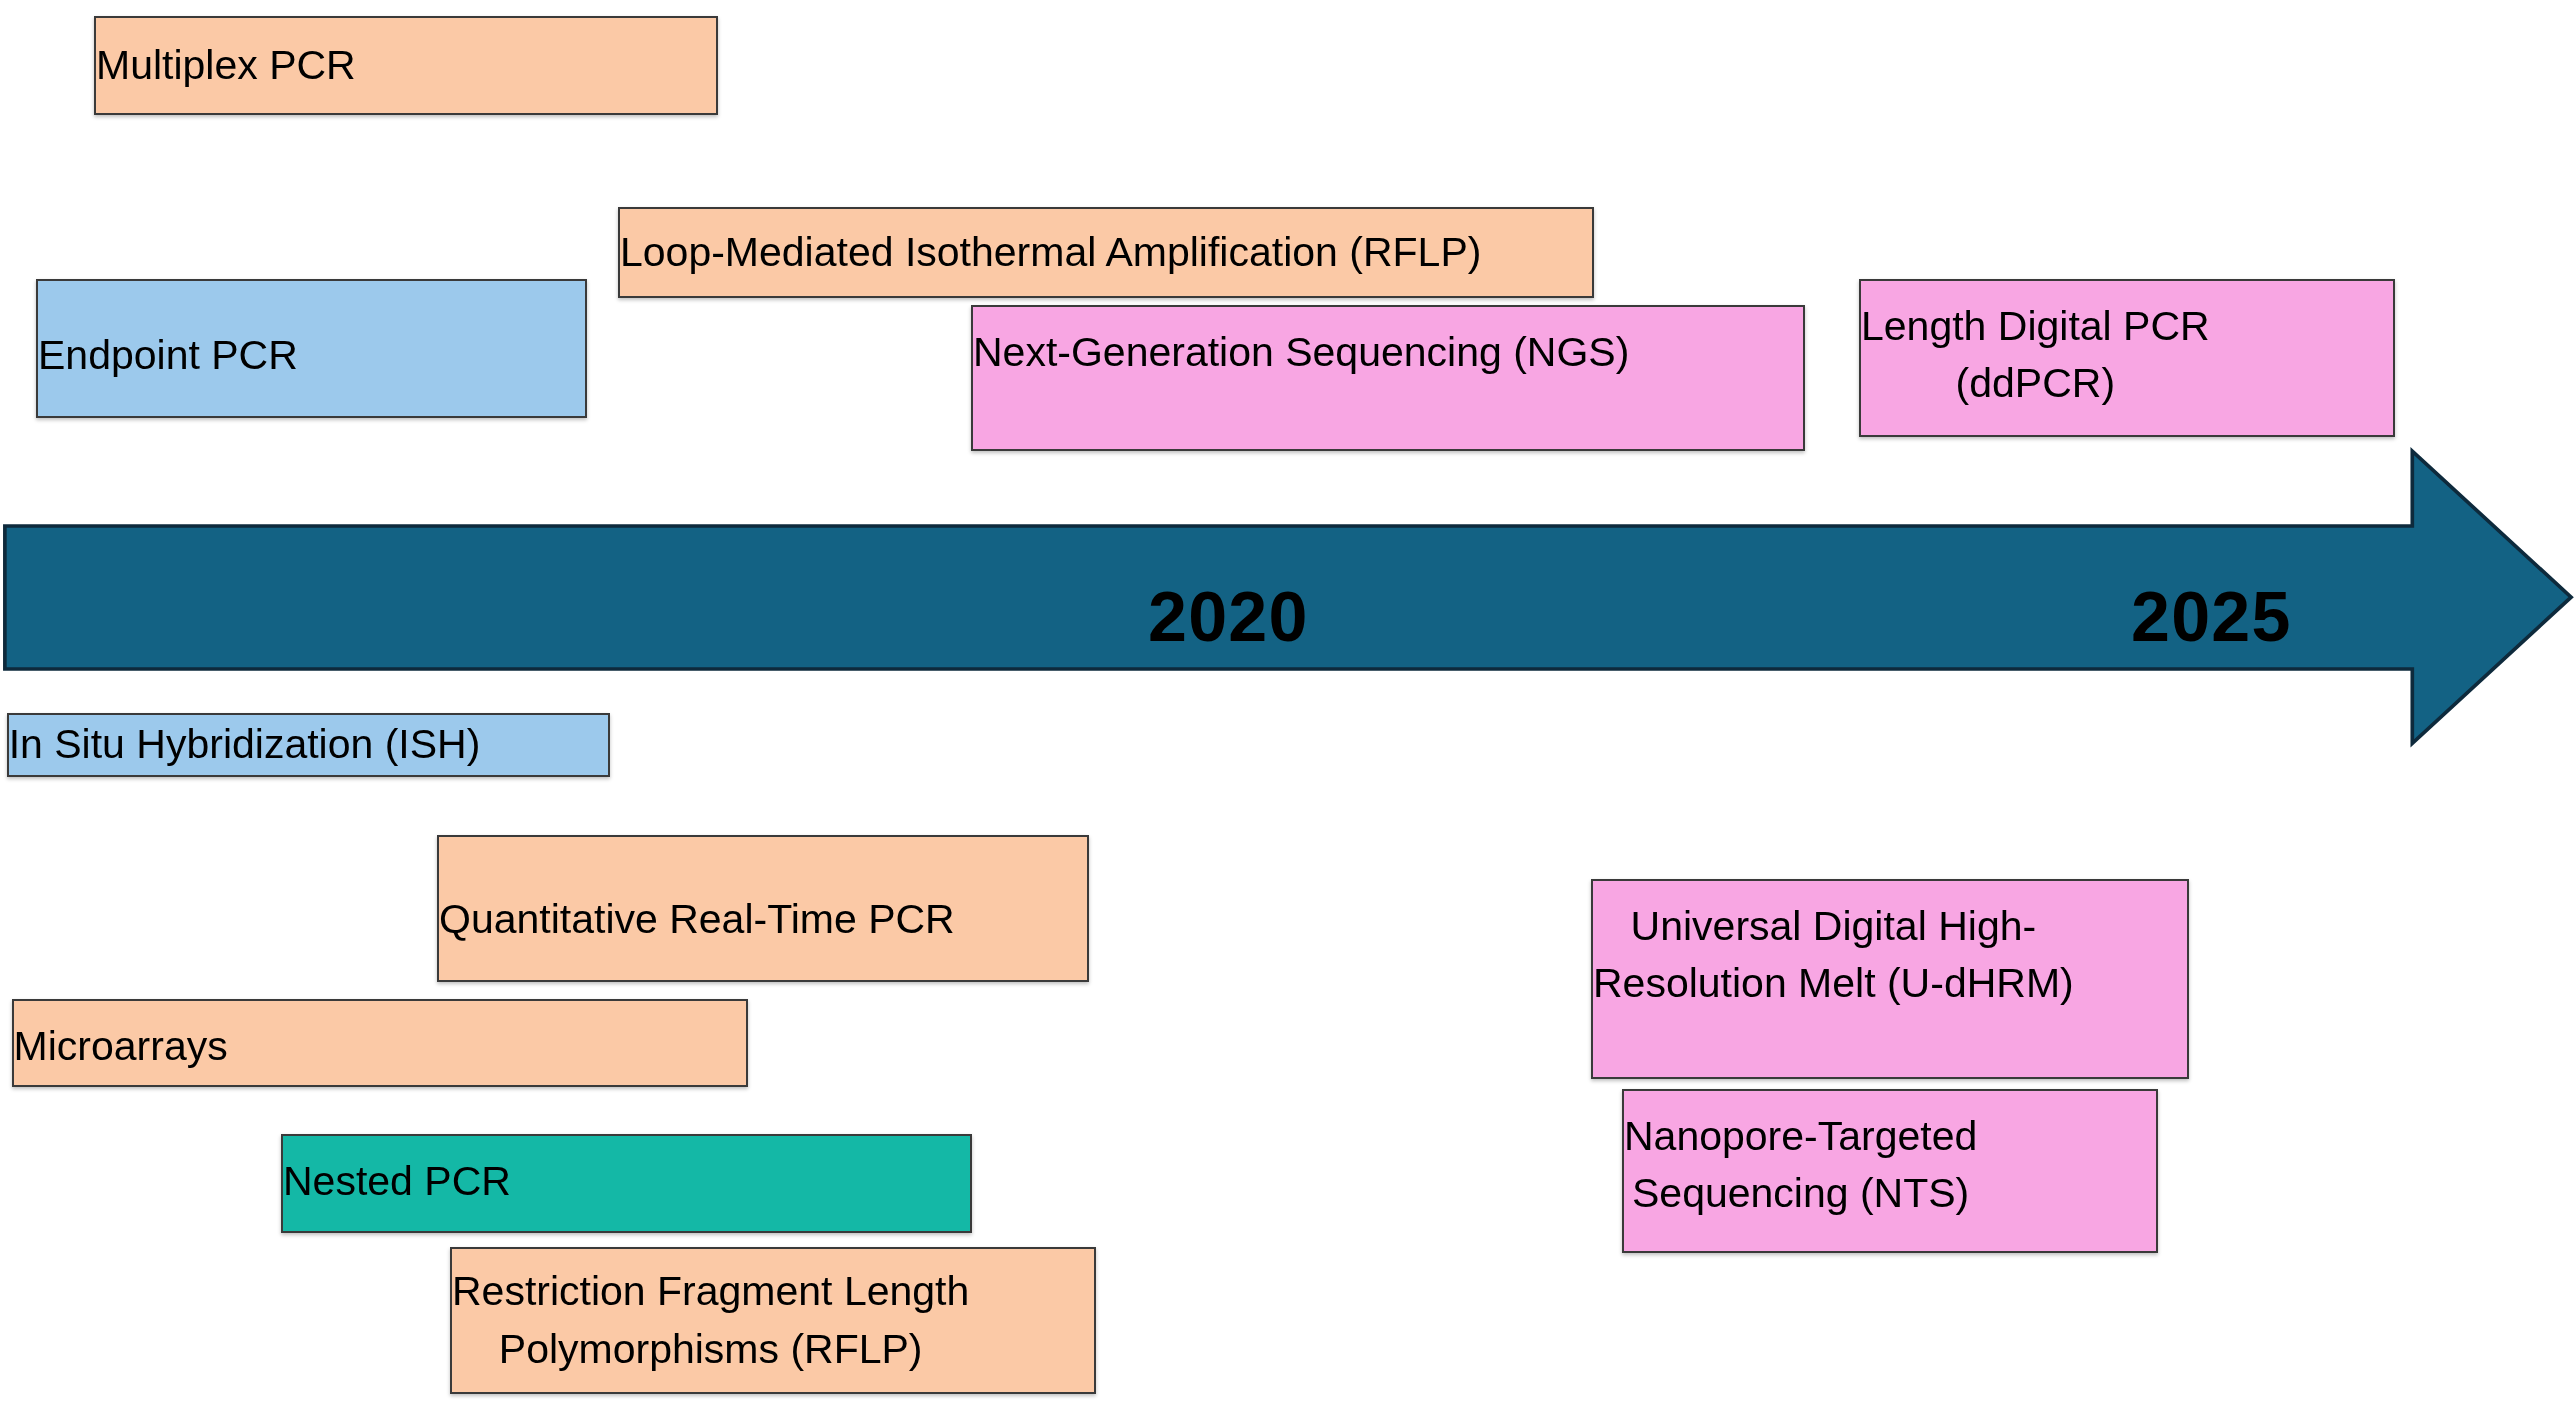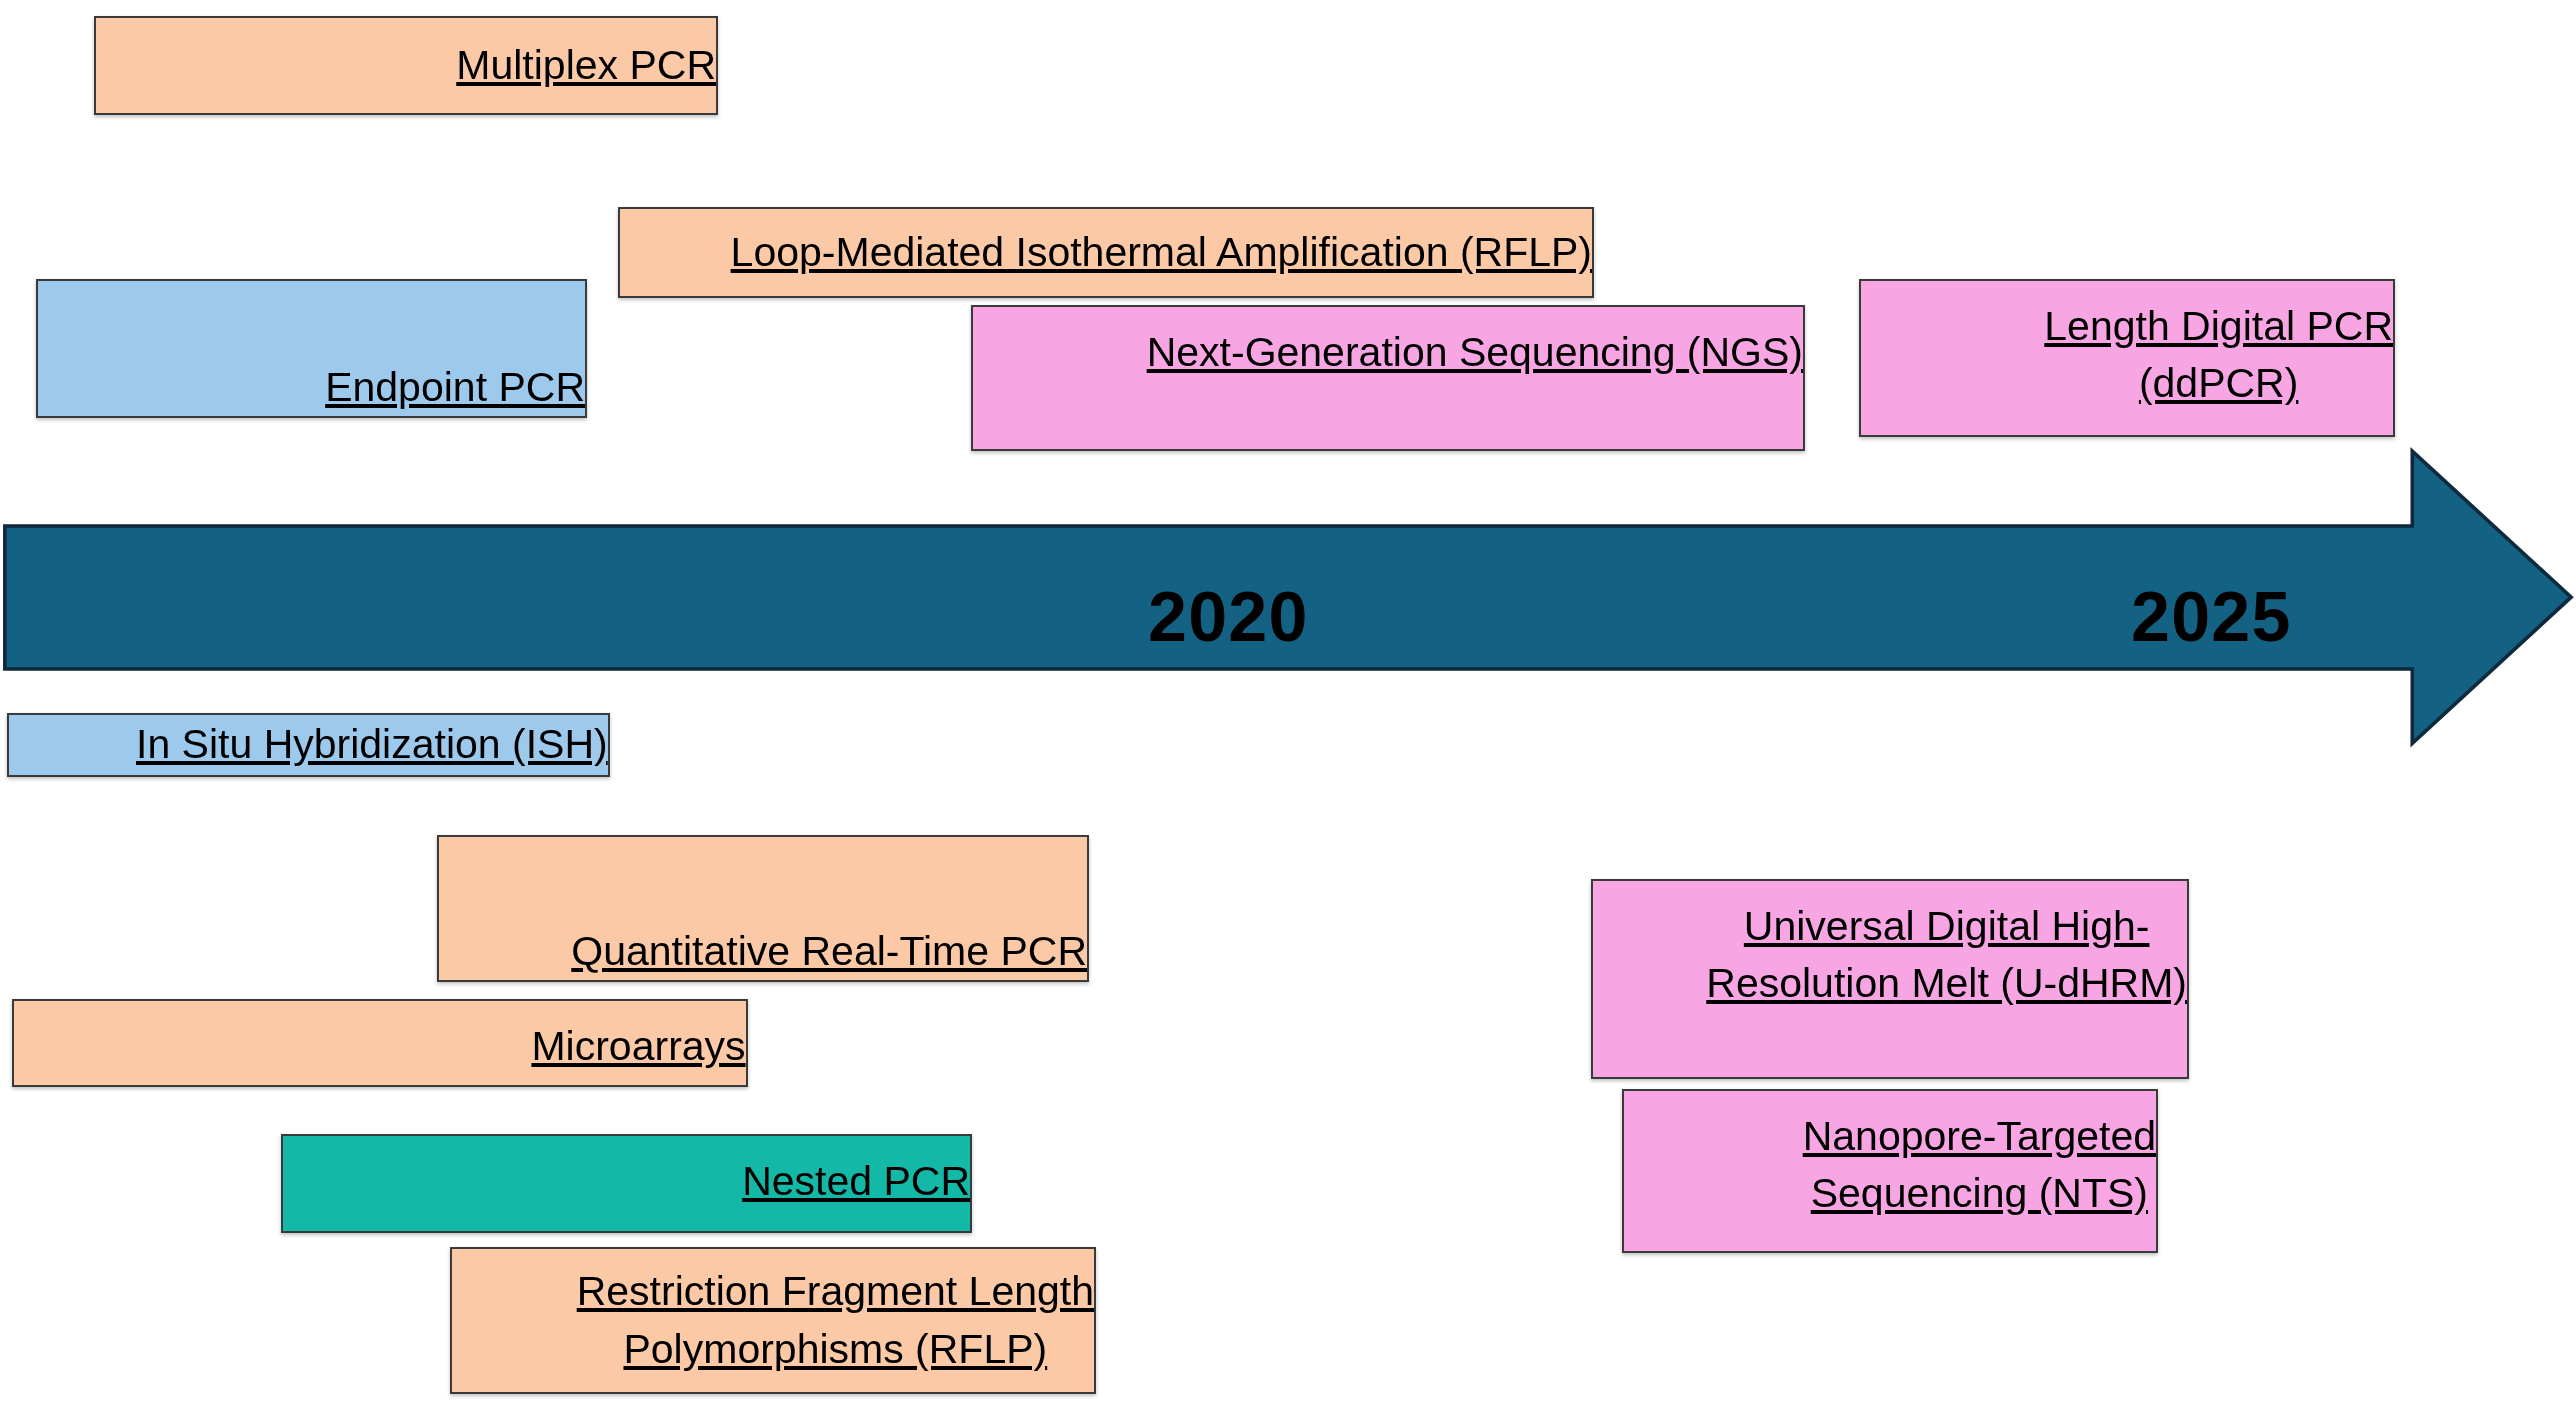--- a/index.html
+++ b/index.html
@@ -14,32 +14,31 @@
     height: 1408px;
     background: #ffffff;
     overflow: hidden;
   }
   .tech-box {
     position: absolute;
     box-sizing: border-box;
     border: 2.4px solid #3a3a3a;
     display: flex;
     flex-direction: column;
-    align-items: flex-end;
+    align-items: flex-start;
     text-align: center;
     color: #000000;
     font-size: 41px;
     line-height: 1.4;
     white-space: pre-line;
     box-shadow: 0 2.4px 3.7px rgba(0,0,0,0.25);
-    text-decoration: underline;
   }
   .v-center { justify-content: center; }
   .v-upper  { justify-content: flex-start; padding-top: 17px; }
-  .v-lower  { justify-content: flex-end; }
+  .v-lower  { justify-content: flex-end; padding-bottom: 32px; }
   #arrow-svg {
     position: absolute;
     left: 0;
     top: 0;
     width: 2576px;
     height: 1408px;
   }
   .year-label {
     position: absolute;
     top: 545px;

